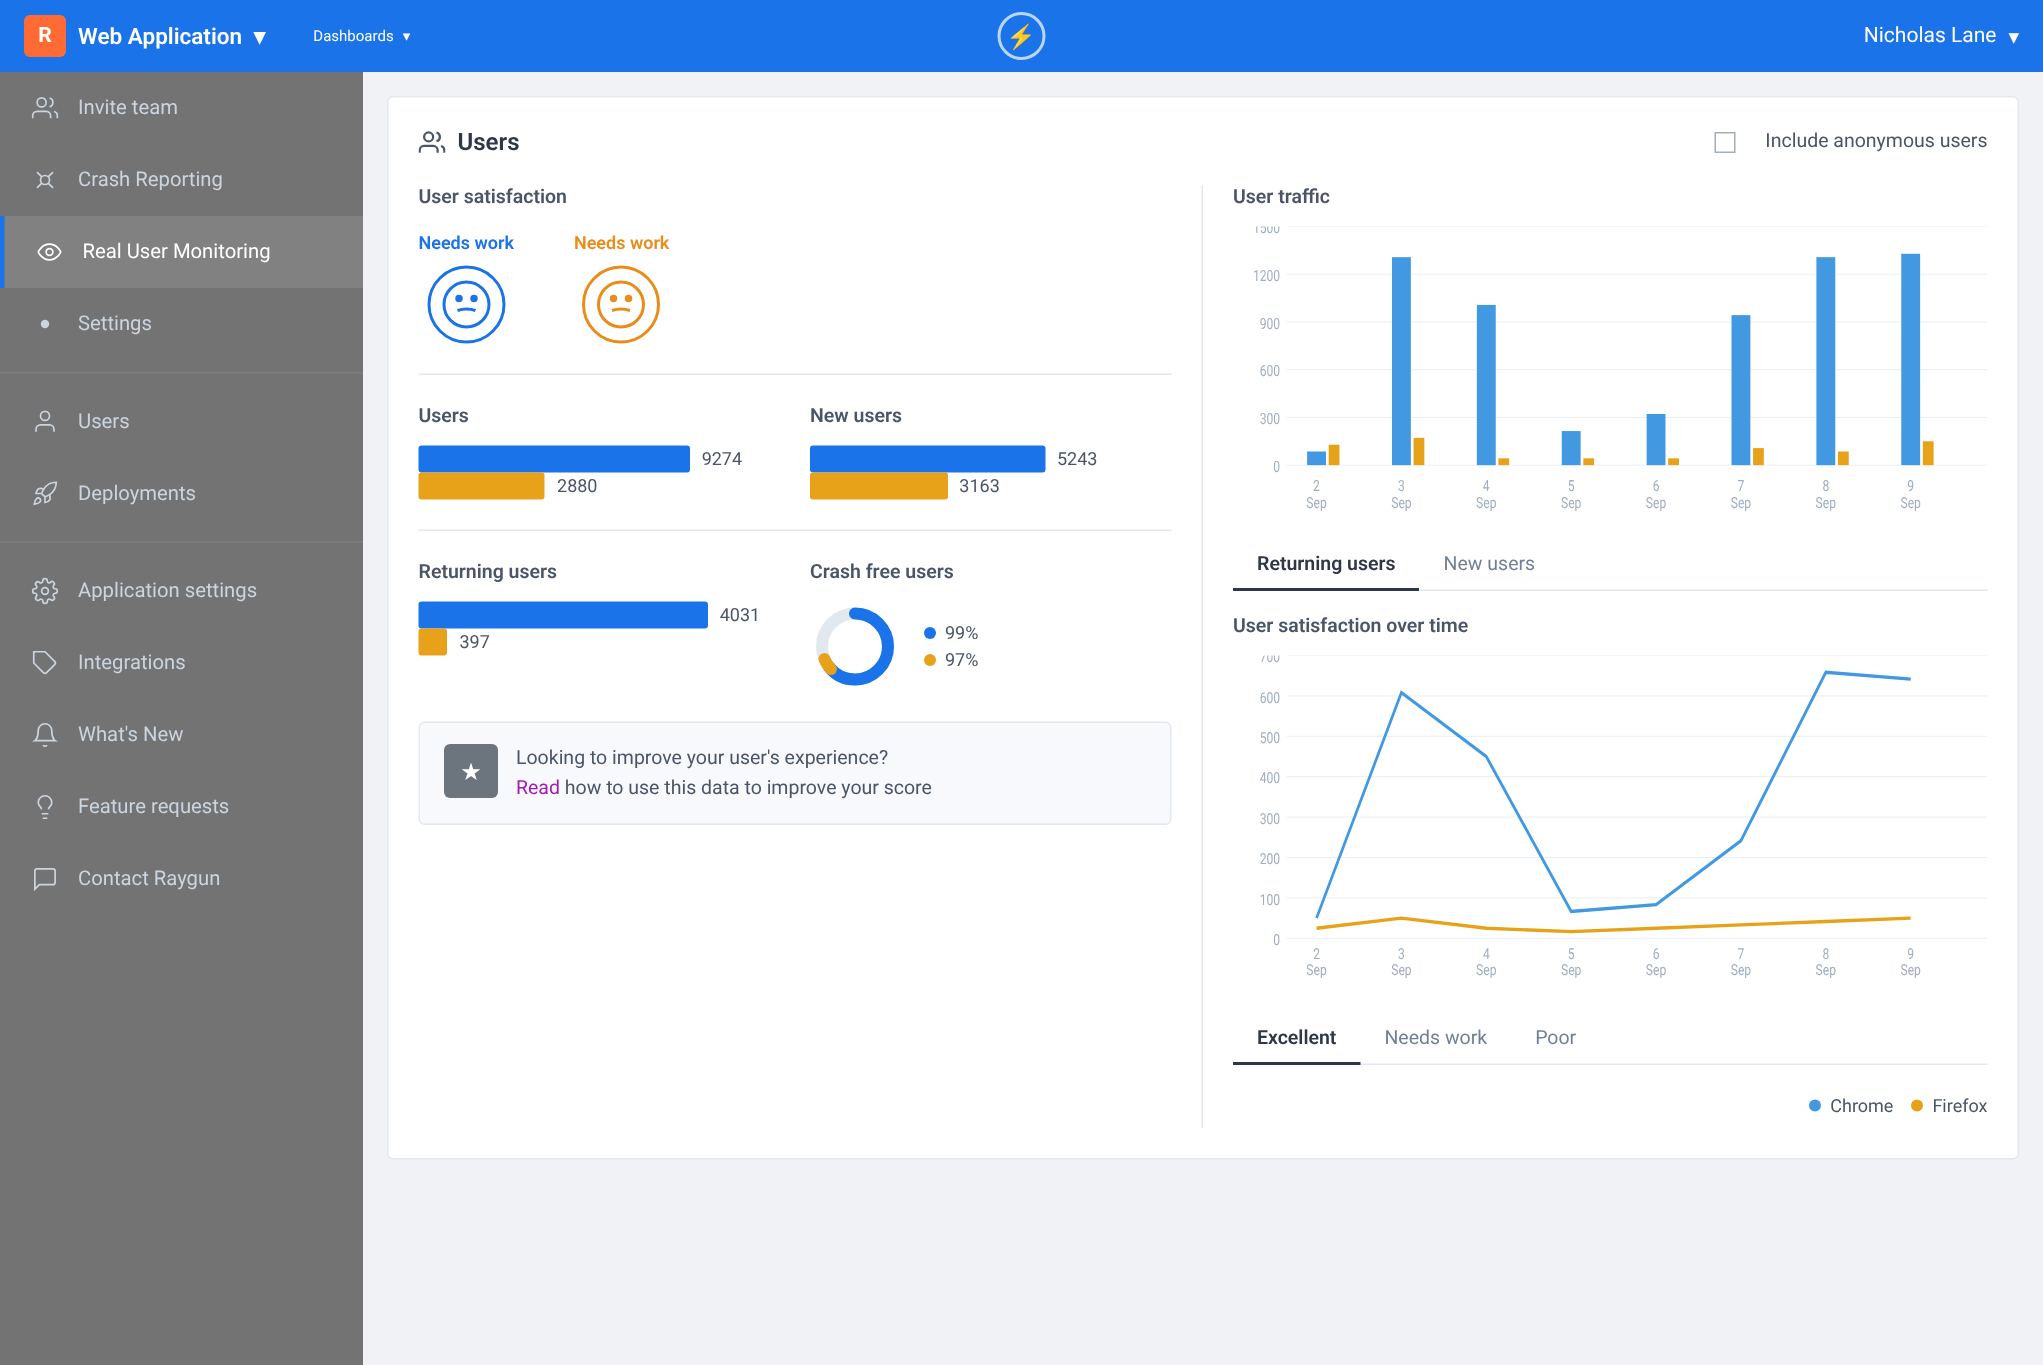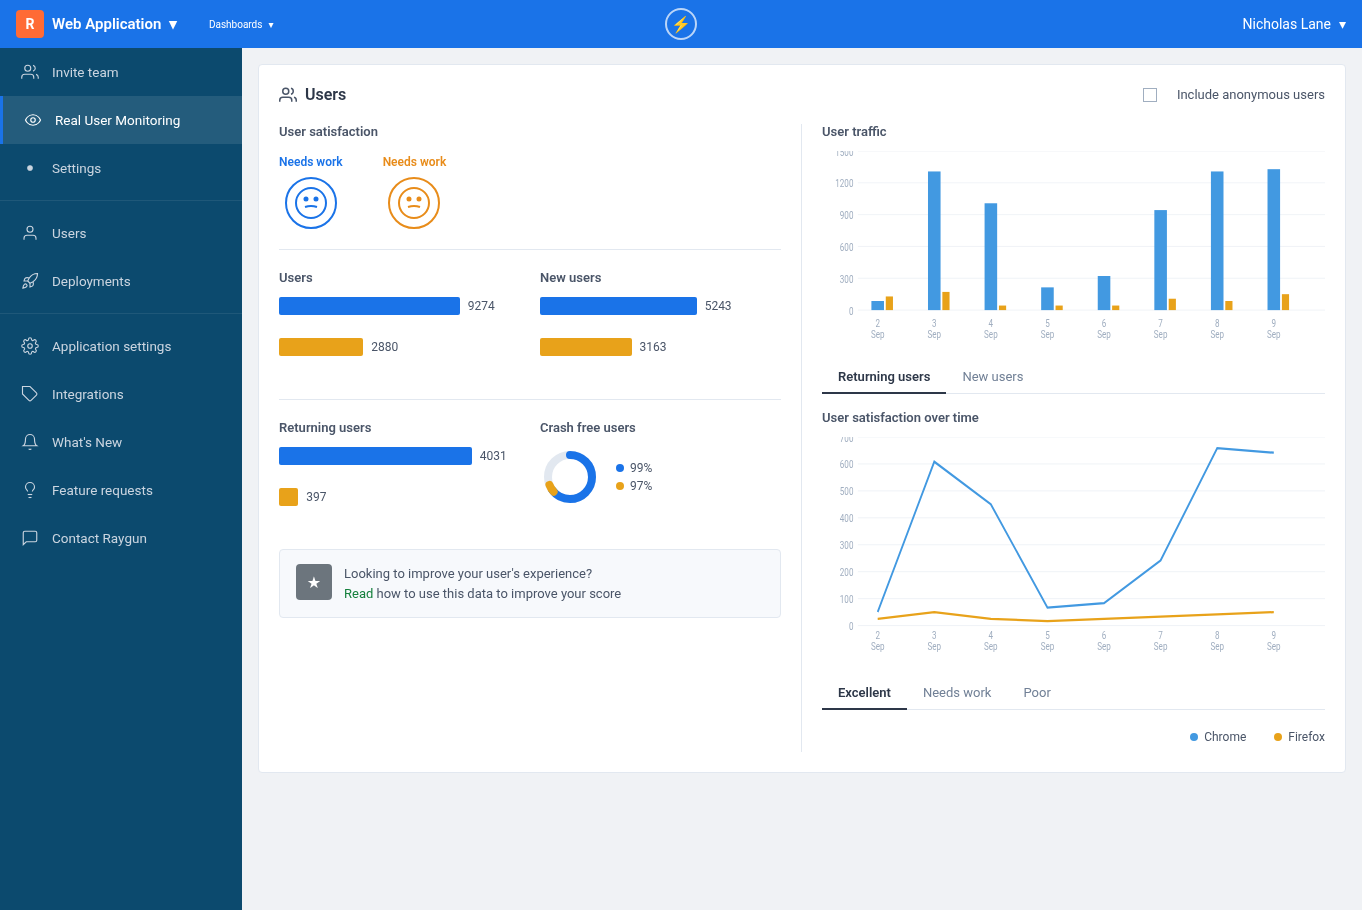--- a/index.html
+++ b/index.html
@@ -35,21 +35,21 @@
       margin-left: auto; display: flex; align-items: center; gap: 8px; font-size: 14px;
     }
 
     
     .layout {
       display: flex; flex: 1; overflow: hidden;
     }
 
     
     .sidebar {
-      width: 242px; background: #0c4a6e; color: #cbd5e0; flex-shrink: 0; overflow-y: auto; display: flex; flex-direction: column;
+      width: 242px; background: #737373; color: #cbd5e0; flex-shrink: 0; overflow-y: auto; display: flex; flex-direction: column;
     }
     .sidebar-item {
       display: flex; align-items: center; gap: 12px; padding: 14px 20px; cursor: pointer; font-size: 13.5px; transition: background 0.15s;
     }
     .sidebar-item.active { background: rgba(255,255,255,0.1); color: white; border-left: 3px solid #1a73e8; }
     .sidebar-icon {
       width: 20px; height: 20px; display: flex; align-items: center; justify-content: center; flex-shrink: 0;
     }
     .sidebar-icon svg { width: 18px; height: 18px; fill: none; stroke: currentColor; stroke-width: 1.5; }
     .sidebar-divider { height: 1px; background: rgba(255,255,255,0.08); margin: 8px 0; }
@@ -101,21 +101,21 @@
     .face-circle-orange {
       width: 52px; height: 52px; border-radius: 50%; border: 2px solid #e88c1a; display: flex; align-items: center; justify-content: center;
     }
     .face-svg { width: 36px; height: 36px; }
 
     
     .metrics-row {
       display: grid; grid-template-columns: 1fr 1fr; gap: 20px; margin-bottom: 20px; padding-bottom: 20px; border-bottom: 1px solid #e2e8f0;
     }
     .metric-block .metric-title { font-size: 13px; color: #4a5568; font-weight: 600; margin-bottom: 12px; }
-    .bar-row { display: flex; align-items: center; gap: 8px; margin-bottom: 23px; }
+    .bar-row { display: flex; align-items: center; gap: 8px; margin-bottom: 0; }
     .bar { height: 18px; background: #1a73e8; border-radius: 2px; }
     .bar.orange { background: #e8a21a; }
     .bar-val { font-size: 12px; color: #4a5568; white-space: nowrap; }
 
     
     .bottom-metrics-row {
       display: grid; grid-template-columns: 1fr 1fr; gap: 20px; margin-bottom: 20px;
     }
 
     
@@ -127,21 +127,21 @@
     .dot-orange { background: #e8a21a; }
 
     
     .tip-box {
       background: #f7f9fc; border: 1px solid #e2e8f0; border-radius: 4px; padding: 14px 16px; display: flex; align-items: flex-start; gap: 12px;
     }
     .tip-icon-box {
       width: 36px; height: 36px; background: #6c757d; border-radius: 4px; display: flex; align-items: center; justify-content: center; flex-shrink: 0; color: white; font-size: 16px;
     }
     .tip-text { font-size: 13px; color: #4a5568; line-height: 1.5; }
-    .tip-link { color: #15803d; cursor: pointer; }
+    .tip-link { color: #a21caf; cursor: pointer; }
 
     
     .traffic-title { font-size: 13px; color: #4a5568; font-weight: 600; margin-bottom: 12px; }
 
     
     .bar-chart-area { position: relative; height: 200px; margin-bottom: 10px; }
 
     
     .tabs { display: flex; gap: 0; margin-bottom: 16px; border-bottom: 1px solid #e2e8f0; }
     .tab {
@@ -152,21 +152,21 @@
     
     .sat-chart-area { position: relative; height: 220px; margin-bottom: 20px; }
 
     .satisfaction-tabs { display: flex; gap: 0; border-bottom: 1px solid #e2e8f0; margin-bottom: 12px; }
     .sat-tab {
       padding: 8px 16px; font-size: 13px; cursor: pointer; color: #718096; border-bottom: 2px solid transparent; margin-bottom: -1px;
     }
     .sat-tab.active { color: #2d3748; font-weight: 600; border-bottom-color: #2d3748; }
 
     
-    .chart-legend { display: flex; align-items: center; justify-content: flex-end; gap: 28px; padding: 8px 0; font-size: 12px; color: #4a5568; }
+    .chart-legend { display: flex; align-items: center; justify-content: flex-end; gap: 12px; padding: 8px 0; font-size: 12px; color: #4a5568; }
     .legend-dot { width: 8px; height: 8px; border-radius: 50%; }
   </style>
 </head>
 <body>
 
 <nav class="topnav">
   <div class="topnav-app">
     <div class="app-icon">R</div>
     <span>Web Application</span>
     <span>▾</span>
@@ -193,20 +193,32 @@
         <svg viewBox="0 0 24 24">
             <path d="M17 21v-2a4 4 0 0 0-4-4H5a4 4 0 0 0-4 4v2"></path>
             <circle cx="9" cy="7" r="4"></circle>
             <path d="M23 21v-2a4 4 0 0 0-3-3.87"></path>
             <path d="M16 3.13a4 4 0 0 1 0 7.75"></path>
           </svg>
       </div>
       <span>Invite team</span>
     </div>
 
+    <div class="sidebar-item">
+      <div class="sidebar-icon">
+        <svg viewBox="0 0 24 24">
+            <circle cx="12" cy="12" r="4"></circle>
+            <path d="M4.93 4.93l4.24 4.24"></path>
+            <path d="M14.83 14.83l4.24 4.24"></path>
+            <path d="M4.93 19.07l4.24-4.24"></path>
+            <path d="M14.83 9.17l4.24-4.24"></path>
+          </svg>
+      </div>
+      <span>Crash Reporting</span>
+    </div>
 
     <div class="sidebar-item active">
       <div class="sidebar-icon">
         <svg viewBox="0 0 24 24">
             <circle cx="12" cy="12" r="3"></circle>
             <path d="M2 12s3-7 10-7 10 7 10 7-3 7-10 7-10-7-10-7z"></path>
           </svg>
       </div>
       <span>Real User Monitoring</span>
     </div>

